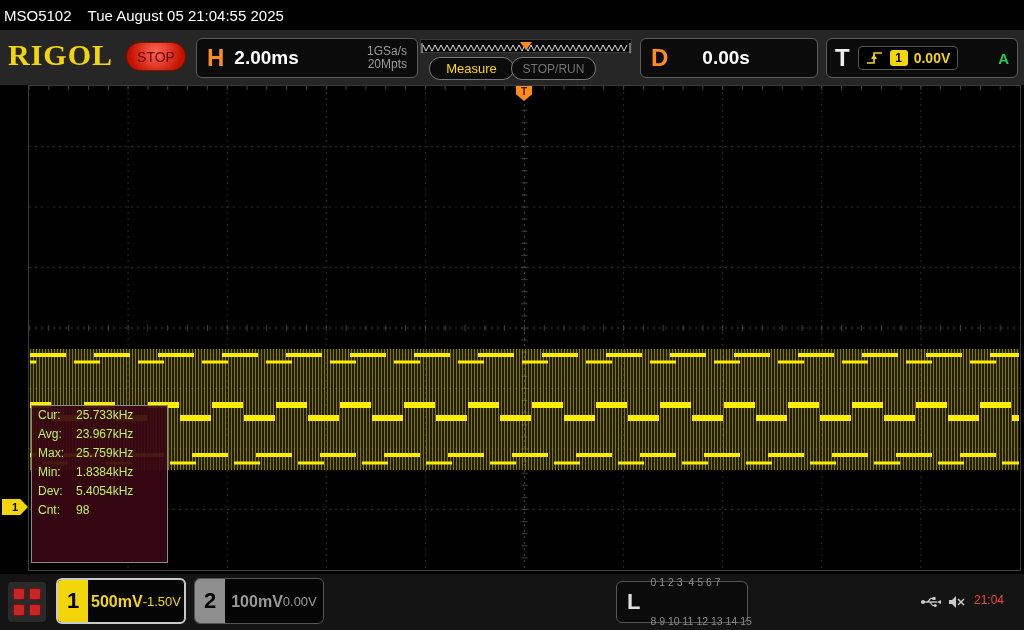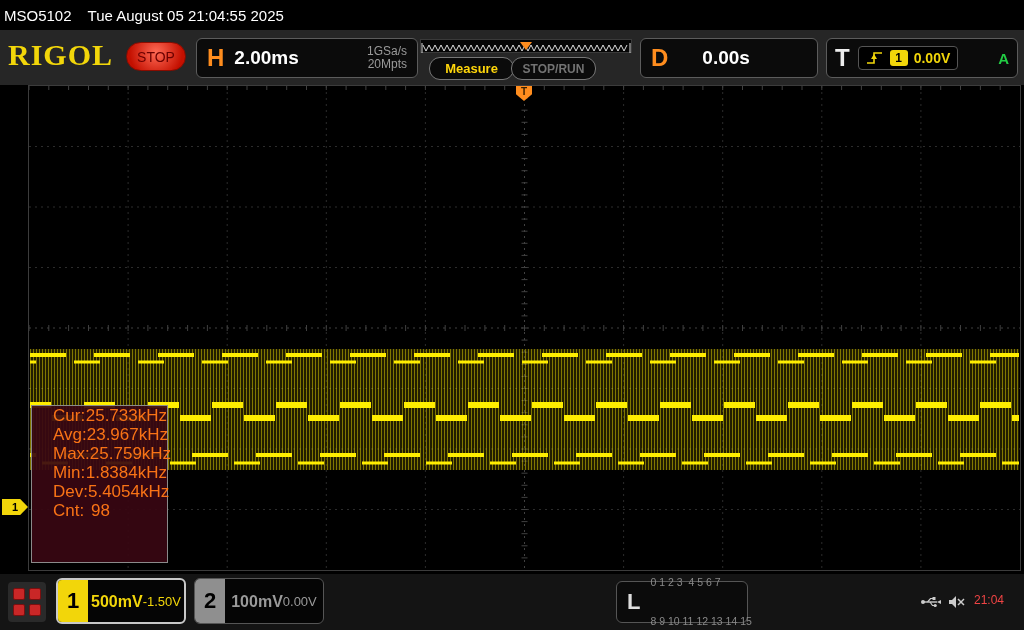--- a/index.html
+++ b/index.html
@@ -22,21 +22,21 @@
         border-radius:6px;display:flex;align-items:center;padding:0 10px;gap:10px}
   .hbox{left:196px;width:222px}
   .dbox{left:640px;width:178px}
   .tbox{left:826px;width:192px;gap:8px;padding:0 8px}
   .letter-orange{color:#ff8d1e;font-weight:bold;font-size:24px}
   .big-white{color:#fff;font-weight:bold;font-size:19px}
   .hcol{margin-left:auto;text-align:right;color:#9a9a9a;font-size:12px;line-height:13px}
   .overview{position:absolute;left:420px;top:9px;width:212px;height:14px;background:#050505;
         border:1px solid #3a3a3a}
   .hdr-btn{position:absolute;top:27px;width:85px;height:23px;background:#0b0b0b;border:1px solid #777;
-        border-radius:11px;font-weight:bold;cursor:pointer}
+        border-radius:11px;font-weight:normal;cursor:pointer}
   .measure-btn{left:429px;color:#ffd60a;font-size:13px}
   .stoprun-btn{left:511px;color:#737373;font-size:12px}
   .tletter{color:#eee;font-weight:bold;font-size:24px}
   .tgroup{display:flex;align-items:center;gap:6px;border:1px solid #555;border-radius:4px;
         padding:3px 7px;background:#000}
   .ch-badge-sm{width:18px;height:16px;background:#f2d60a;color:#000;font-weight:bold;font-size:12px;
         display:flex;align-items:center;justify-content:center;border-radius:3px}
   .tlevel{color:#f2d60a;font-size:14px;font-weight:bold}
   .tmode{color:#22cc44;font-weight:bold;font-size:15px;margin-left:auto}
 
@@ -48,21 +48,21 @@
         background:repeating-linear-gradient(90deg,rgba(255,238,0,.50) 0 1px,rgba(120,104,0,.28) 1px 3px)}
   .wave-svg{position:absolute;left:1px;top:263px;width:989px;height:121px}
   .t-marker{position:absolute;left:487px;top:0;width:16px;height:15px;background:#ff8d1e;
         clip-path:polygon(0 0,100% 0,100% 55%,50% 100%,0 55%);color:#3a2000;font-size:10px;
         font-weight:bold;text-align:center;line-height:11px;cursor:grab}
 
   
   .mpanel{position:absolute;left:2px;top:319px;width:137px;height:158px;
         background:rgba(56,6,18,.92);border:1px solid #8a8a8a}
   .mtitle{color:#ffd02a;font-size:13px;padding:6px 0 4px 30px}
-  .m-row{display:flex;color:#f97316;font-size:17px;line-height:19px;padding-left:21px}
+  .m-row{display:flex;color:#bef264;font-size:12px;line-height:19px;padding-left:6px}
   .m-row .lab{width:38px}
 
   
   .ch1-marker{position:absolute;left:2px;top:499px;width:26px;height:16px;background:#f2d60a;
         clip-path:polygon(0 0,70% 0,100% 50%,70% 100%,0 100%);color:#000;font-weight:bold;
         font-size:11px;text-align:center;line-height:16px;z-index:5;cursor:grab}
 
   
   .bottombar{position:absolute;left:0;top:574px;width:100%;height:56px;background:#141414}
   .menu-btn{position:absolute;left:8px;top:8px;width:38px;height:40px;background:#2a2a2a;

